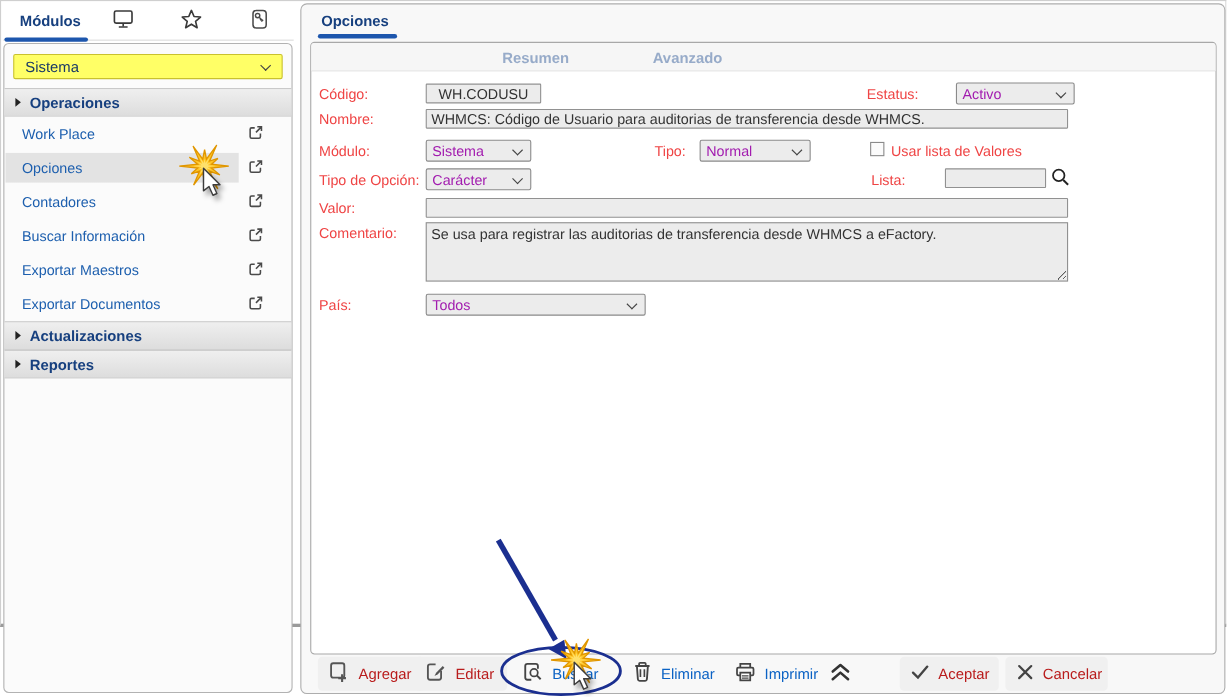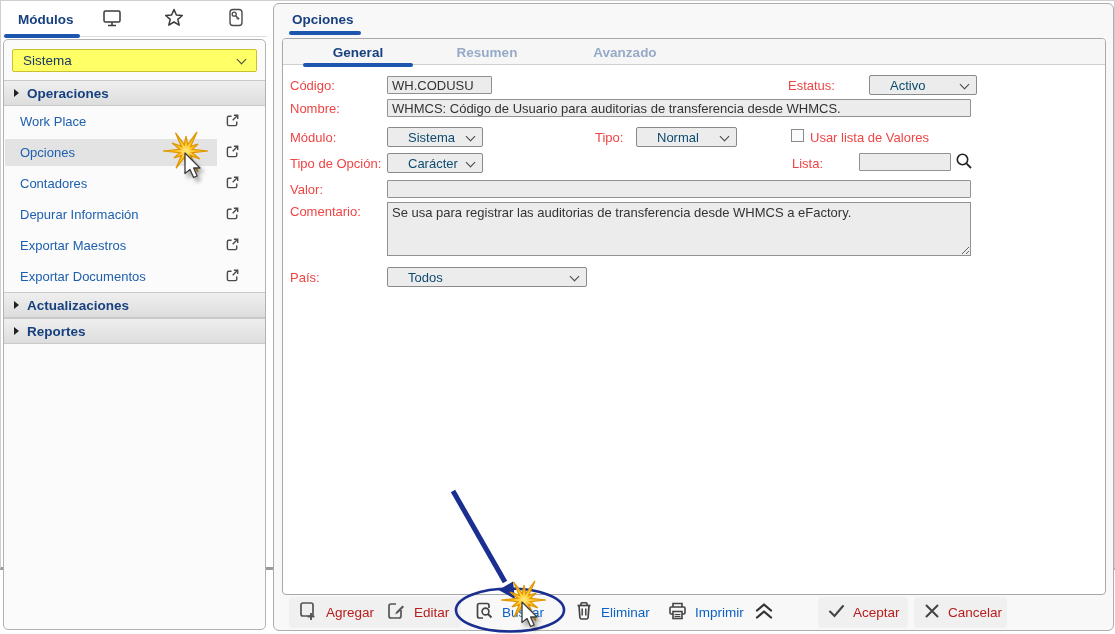--- a/index.html
+++ b/index.html
@@ -110,22 +110,22 @@
   .flabel { position:absolute; font-size:13px; color:#ef4444; white-space:nowrap; }
   .tinput {
     position:absolute; height:18px;
     background:#ececec; border:1px solid #919191; border-radius:1px;
     font-family:"Liberation Sans", sans-serif; font-size:13px; color:#333;
     padding:0 4px; outline:none;
   }
   .sel {
     position:absolute; height:20px;
     background:#ececec; border:1px solid #8a8a8a; border-radius:2px;
-    display:flex; align-items:center; padding:0 22px 0 20px;
-    font-size:13px; color:#0c4a6e; cursor:pointer;
+    display:flex; align-items:center; padding:0 22px 0 5px;
+    font-size:13px; color:#a21caf; cursor:pointer;
   }
   .sel .chev { position:absolute; right:8px; top:5px; }
   .checkbox {
     position:absolute; width:13px; height:13px;
     background:#fbfbfb; border:1px solid #8a8a8a; cursor:pointer;
   }
   .cmt {
     position:absolute; resize:both;
     background:#ececec; border:1px solid #919191;
     font-family:"Liberation Sans", sans-serif; font-size:13px; color:#333;
@@ -225,21 +225,21 @@
       <span>Contadores</span>
       <span class="ext-icon">
         <svg width="17" height="17" viewBox="0 0 18 18">
             <path d="M8 4.5 H5 C4.2 4.5 3.6 5.1 3.6 5.9 V13 C3.6 13.8 4.2 14.4 5 14.4 H12.1 C12.9 14.4 13.5 13.8 13.5 13 V10" fill="none" stroke="#4a4a4a" stroke-width="1.5"></path>
             <path d="M10.5 3.5 H14.5 V7.5 M14.2 3.8 L9.2 8.8" fill="none" stroke="#4a4a4a" stroke-width="1.5"></path>
           </svg>
       </span>
     </div>
 
     <div class="nav-item">
-      <span>Depurar Información</span>
+      <span>Buscar Información</span>
       <span class="ext-icon">
         <svg width="17" height="17" viewBox="0 0 18 18">
             <path d="M8 4.5 H5 C4.2 4.5 3.6 5.1 3.6 5.9 V13 C3.6 13.8 4.2 14.4 5 14.4 H12.1 C12.9 14.4 13.5 13.8 13.5 13 V10" fill="none" stroke="#4a4a4a" stroke-width="1.5"></path>
             <path d="M10.5 3.5 H14.5 V7.5 M14.2 3.8 L9.2 8.8" fill="none" stroke="#4a4a4a" stroke-width="1.5"></path>
           </svg>
       </span>
     </div>
 
     <div class="nav-item">
       <span>Exportar Maestros</span>
@@ -272,36 +272,32 @@
       <span>Reportes</span>
     </div>
   </div>
 
   <div class="main-panel">
     <div class="panel-tab">Opciones</div>
     <div class="panel-tab-bar"></div>
 
     <div class="form-box">
       <div class="inner-tabs">
-        <div class="itab active" style="left:18px">
-          <span>General</span>
-          <span class="ibar"></span>
-        </div>
         <div class="itab" style="left:147px">
           <span>Resumen</span>
         </div>
         <div class="itab" style="left:285px">
           <span>Avanzado</span>
         </div>
       </div>
 
       <div class="form-area">
 
         <span class="flabel" style="left:7px; top:13px">Código:</span>
-        <input class="tinput" style="left: 104px; top: 11px; width: 105px;" value="WH.CODUSU">
+        <input class="tinput" style="left: 104px; top: 11px; width: 105px; text-align: center;" value="WH.CODUSU">
         <span class="flabel" style="left:505px; top:13px">Estatus:</span>
         <div class="sel" style="left:586px; top:10px; width:108px">
           <span>Activo</span>
           <span class="chev"></span>
         </div>
 
         <span class="flabel" style="left:7px; top:36px">Nombre:</span>
         <input class="tinput" style="left: 104px; top: 34px; width: 584px;" value="WHMCS: Código de Usuario para auditorias de transferencia desde WHMCS.">
 
         <span class="flabel" style="left:7px; top:65px">Módulo:</span>

